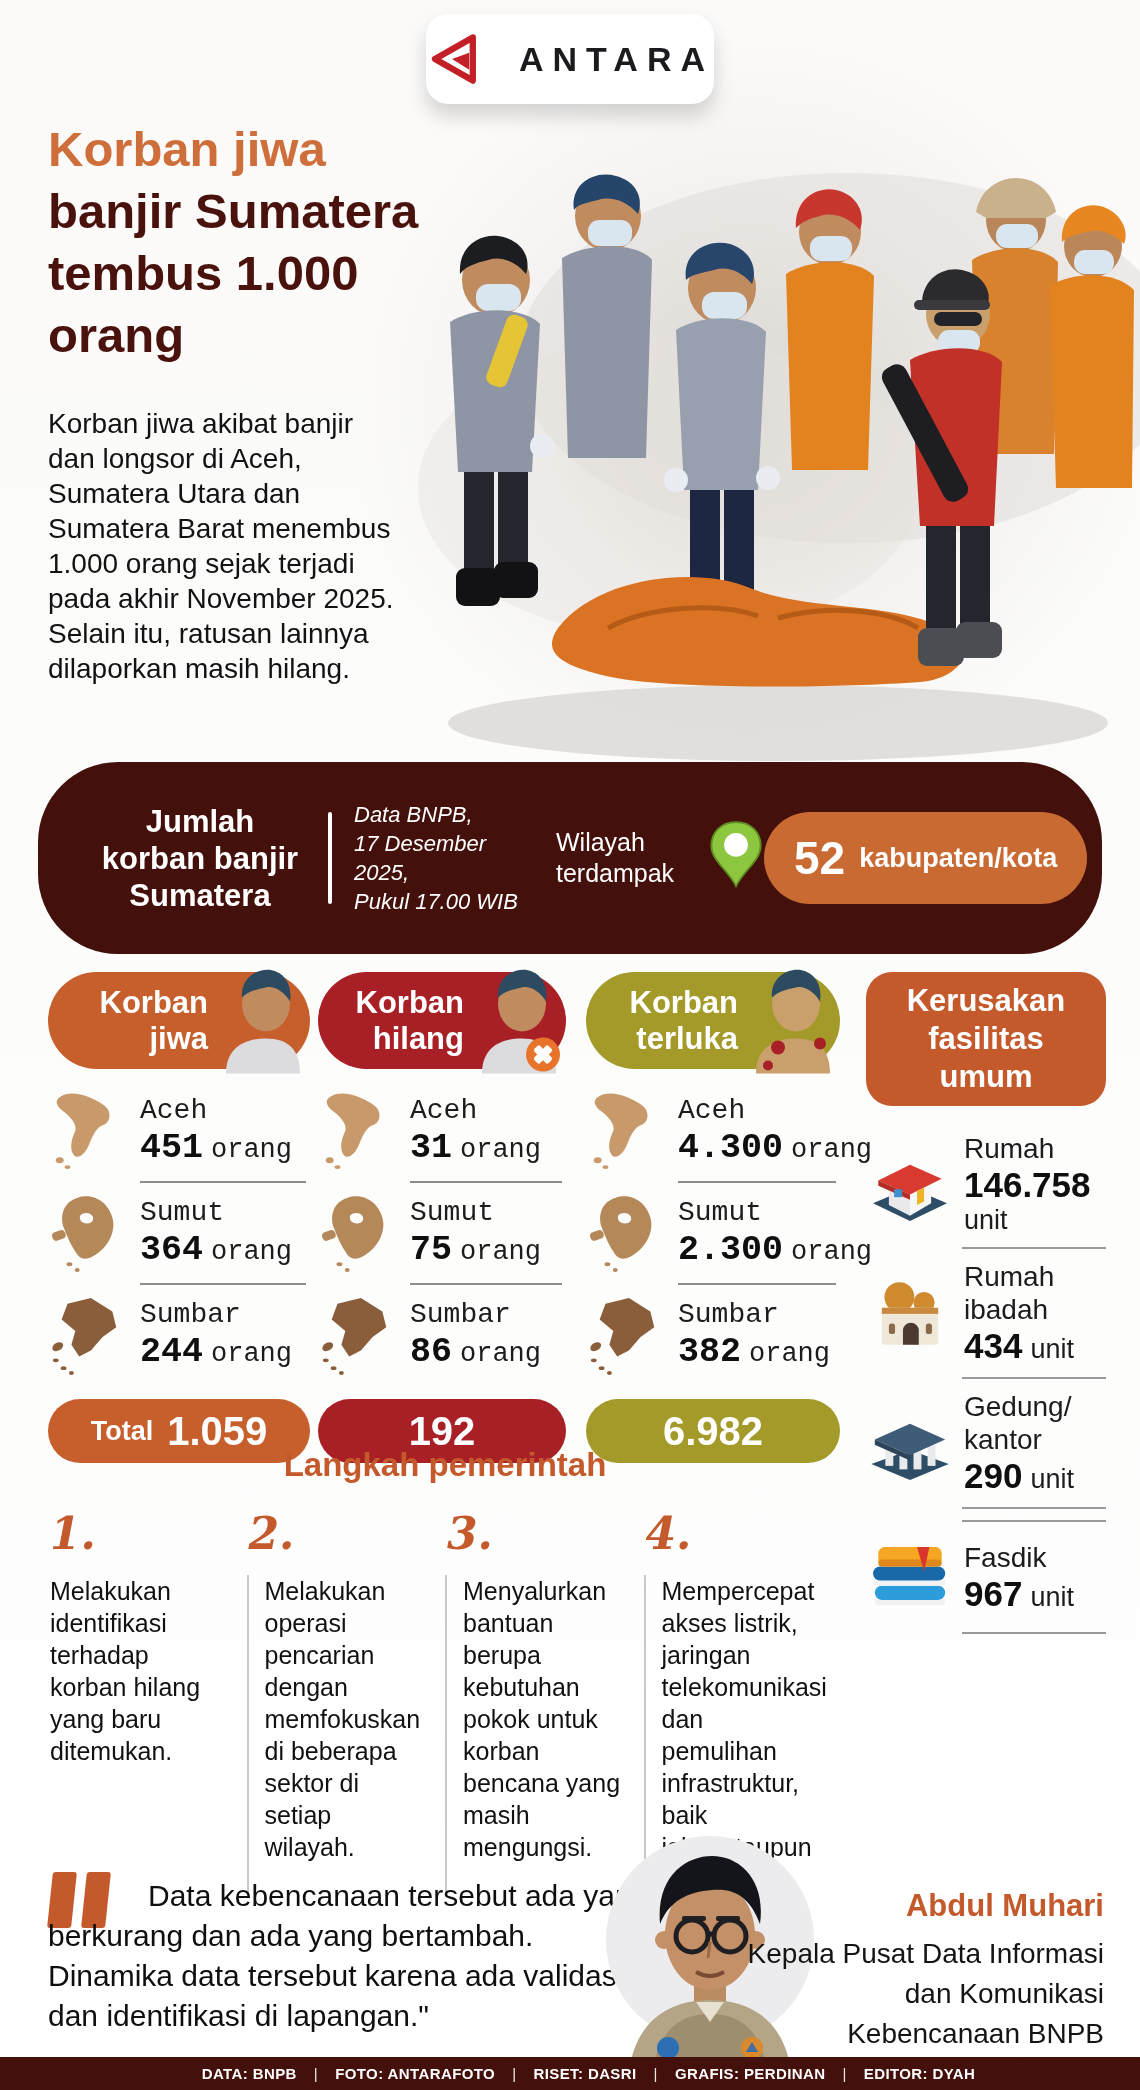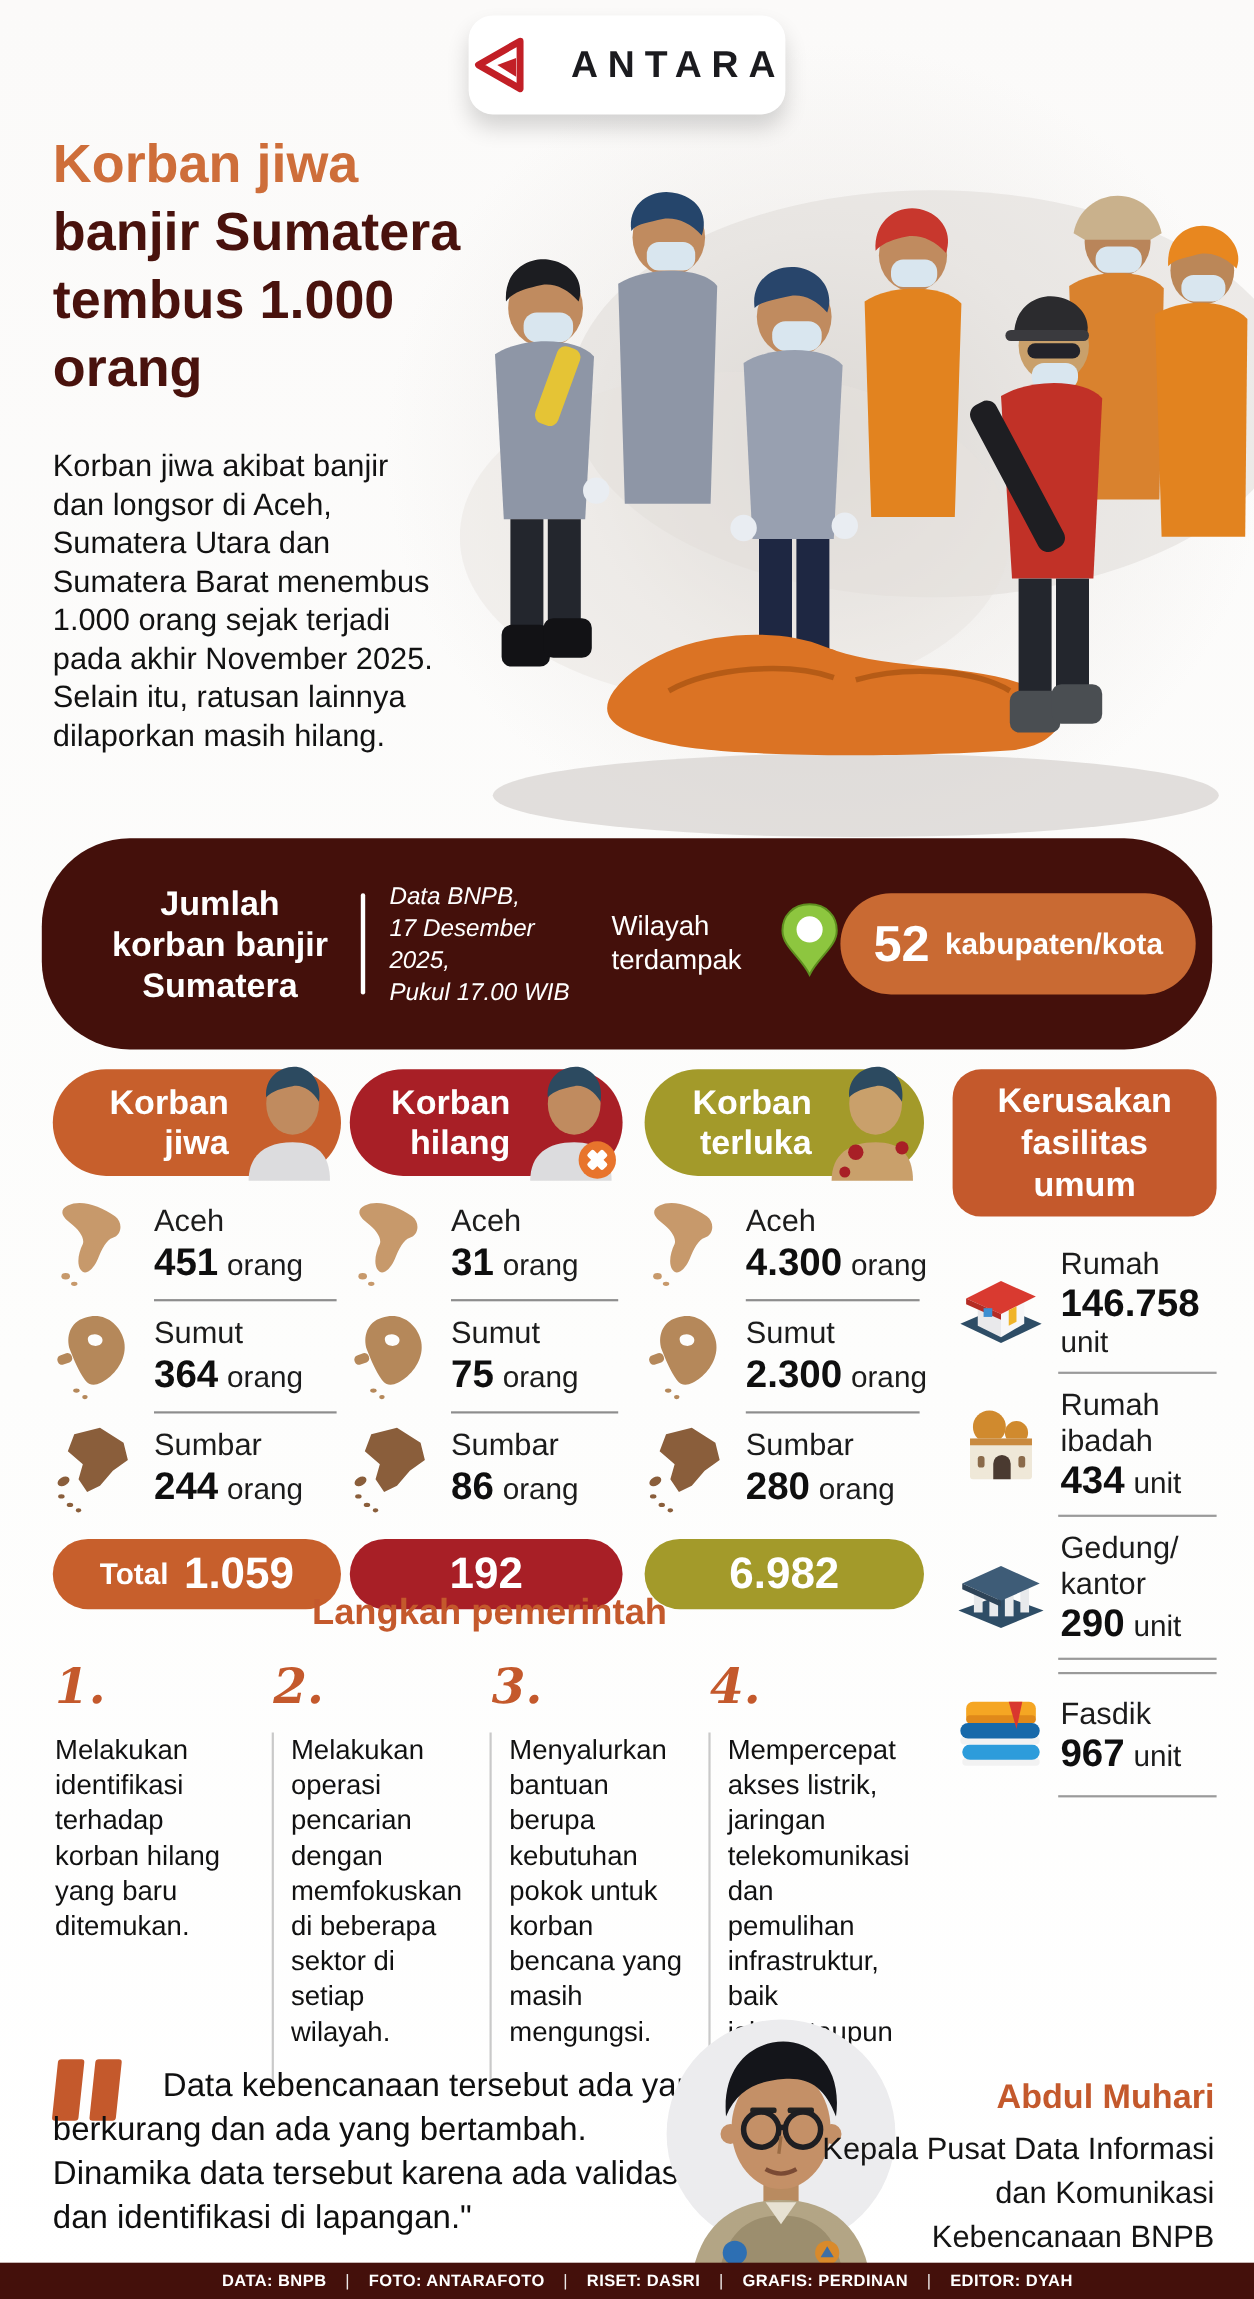--- a/index.html
+++ b/index.html
@@ -45,21 +45,21 @@
   
   .stat-col { position:absolute; top:972px; z-index:2; }
   .col-0 { left:48px;  width:262px; }
   .col-1 { left:318px; width:248px; }
   .col-2 { left:586px; width:254px; }
   .pill-head { position:relative; height:97px; border-radius:49px; }
   .pill-label { position:absolute; left:10px; right:102px; top:50%; transform:translateY(-50%);
                 text-align:right; color:#fff; font-weight:bold; font-size:31px; line-height:36px; }
   .avatar { position:absolute; right:2px; top:-12px; width:100px; height:118px; }
   .rows { margin-top:18px; }
-  .row { display:flex; align-items:center; min-height:88px; }
+  .row { display:flex; align-items:center; min-height:88px;font-family:Liberation Mono, monospace; }
   .map { flex:none; width:78px; height:82px; }
   .row-text { margin-left:14px; }
   .region { font-size:28px; color:#1c1c1c; }
   .vline { margin-top:2px; }
   .val { font-size:35px; font-weight:bold; color:#0f0f0f; }
   .unit { font-size:27px; color:#1c1c1c; margin-left:8px; }
   .sep { height:2px; background:#8D8D8D; margin:6px 4px 6px 92px; }
   .total-pill { margin-top:20px; height:64px; border-radius:32px; display:flex; align-items:center;
                 justify-content:center; gap:14px; color:#fff; }
   .total-label { font-size:27px; font-weight:bold; }
@@ -389,21 +389,21 @@
       <div class="row">
         <svg class="map" viewBox="0 0 80 84">
           <path d="M20,10 L44,4 L66,18 L70,34 L56,44 L44,58 L32,64 L24,52 L28,38 L14,26 Z" fill="#8A5E3B"></path>
           <ellipse cx="10" cy="54" rx="6" ry="4" fill="#8A5E3B" transform="rotate(-30 10 54)"></ellipse>
           <ellipse cx="8" cy="68" rx="3" ry="2" fill="#8A5E3B"></ellipse>
             <ellipse cx="16" cy="76" rx="3" ry="2" fill="#8A5E3B"></ellipse>
             <ellipse cx="24" cy="81" rx="2.5" ry="2" fill="#8A5E3B"></ellipse>
         </svg>
         <div class="row-text">
           <div class="region">Sumbar</div>
-          <div class="vline"><span class="val">280</span><span class="unit">orang</span></div>
+          <div class="vline"><span class="val">382</span><span class="unit">orang</span></div>
         </div>
       </div>
     </div>
     <div class="total-pill" style="background: rgb(163, 154, 42);">
       <span class="total-val">6.982</span>
     </div>
   </div>
 
   <div class="damage">
     <div class="damage-head pre" style="background: rgb(196, 89, 44);">Kerusakan

